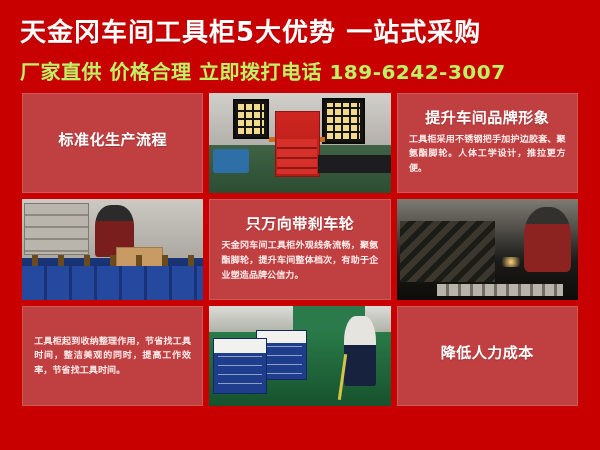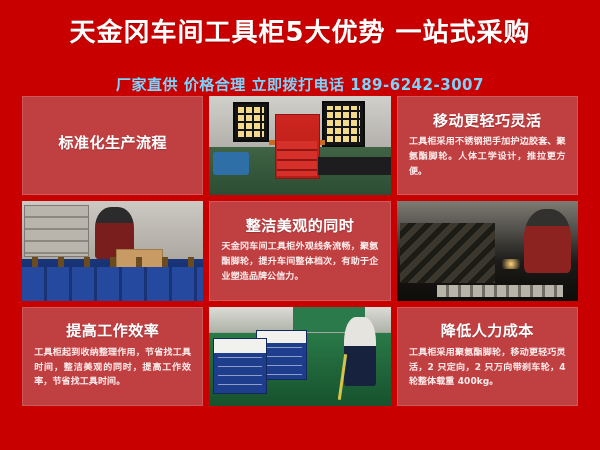--- a/index.html
+++ b/index.html
@@ -23,42 +23,42 @@
     height: 450px;
     background: #c80000;
     display: flex;
     flex-direction: column;
     padding: 0;
   }
 
   
   .header {
     flex: 0 0 auto;
-    padding: 18px 20px 2px 20px;
-    text-align: center;
+    padding: 18px 20px 8px 20px;
+    text-align: left;
     background: #c80000;
     border-radius: 32px;
   }
 
   .header-title {
     font-size: 26px;
     font-weight: bold;
     letter-spacing: 1px;
     line-height: 1.15;
     color: #ffffff;
     white-space: nowrap;
     text-shadow: 0 1px 1px rgba(0,0,0,0.18);
   }
 
   .header-subtitle {
-    margin-top: 25px;
-    font-size: 15px;
+    margin-top: 8px;
+    font-size: 20px;
     font-weight: bold;
     letter-spacing: 0.5px;
-    color: #7dd3fc;
+    color: #bef264;
     white-space: nowrap;
   }
 
   
   .grid {
     flex: 1 1 auto;
     display: grid;
     grid-template-columns: 1fr 1fr 1fr;
     grid-template-rows: 1fr 1fr 1fr;
     gap: 6px;
@@ -314,65 +314,63 @@
         <div class="win-a"></div>
         <div class="win-b"></div>
         <div class="cab-top"></div>
         <div class="cab"></div>
         <div class="blue-drum"></div>
         <div class="dark-base"></div>
       </div>
     </div>
 
     <div class="cell card">
-      <div class="card-title">移动更轻巧灵活</div>
+      <div class="card-title">提升车间品牌形象</div>
       <div class="card-body">工具柜采用不锈钢把手加护边胶套、聚氨酯脚轮。人体工学设计，推拉更方便。</div>
     </div>
 
     <div class="cell photo">
       <div class="ph-layer ph-pack">
         <div class="shelf"></div>
         <div class="worker"></div>
         <div class="box"></div>
         <div class="bottles"></div>
         <div class="bins"></div>
       </div>
     </div>
 
     <div class="cell card">
-      <div class="card-title">整洁美观的同时</div>
+      <div class="card-title">只万向带刹车轮</div>
       <div class="card-body">天金冈车间工具柜外观线条流畅，聚氨酯脚轮，提升车间整体档次，有助于企业塑造品牌公信力。</div>
     </div>
 
     <div class="cell photo">
       <div class="ph-layer ph-mach">
         <div class="rack"></div>
         <div class="worker2"></div>
         <div class="spark"></div>
         <div class="bar"></div>
       </div>
     </div>
 
     <div class="cell card">
-      <div class="card-title">提高工作效率</div>
       <div class="card-body">工具柜起到收纳整理作用，节省找工具时间，整洁美观的同时，提高工作效率，节省找工具时间。</div>
     </div>
 
     <div class="cell photo">
       <div class="ph-layer ph-floor">
         <div class="wall"></div>
         <div class="greenwall"></div>
         <div class="cab2"></div>
         <div class="cab1"></div>
         <div class="person"></div>
         <div class="hose"></div>
       </div>
     </div>
 
     <div class="cell card">
       <div class="card-title">降低人力成本</div>
-      <div class="card-body">工具柜采用聚氨酯脚轮，移动更轻巧灵活，2 只定向，2 只万向带刹车轮，4 轮整体载重 400kg。</div>
     </div>
 
   </div>
 
   <div class="footer-space"></div>
 </div>
 
 </body></html>

